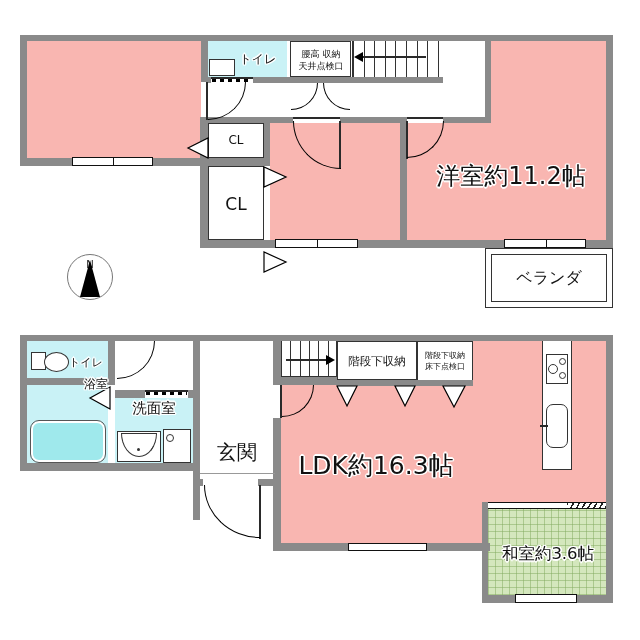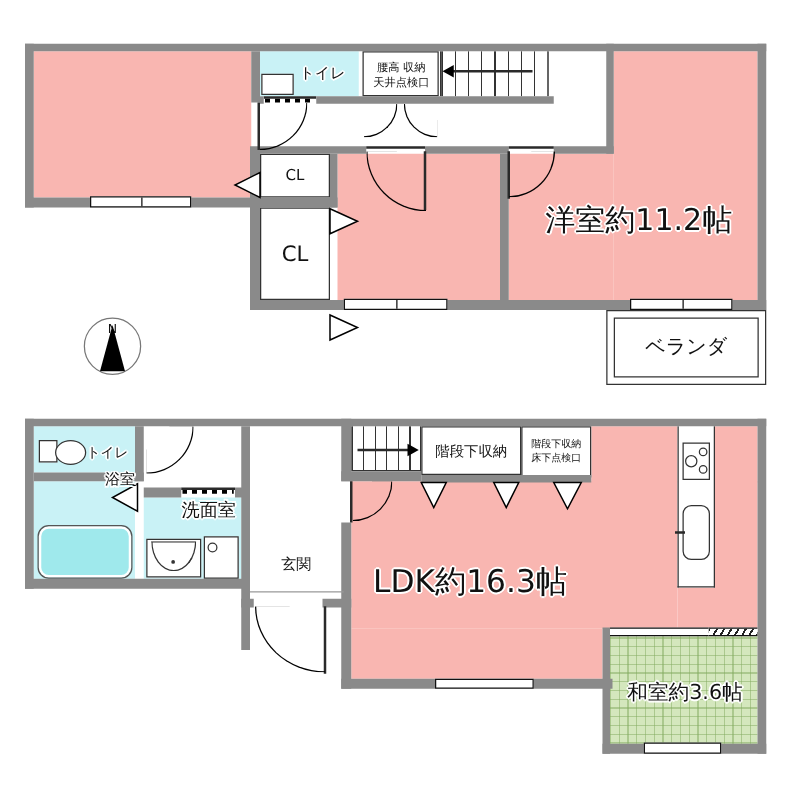--- a/index.html
+++ b/index.html
@@ -184,21 +184,21 @@
   <div class="lbl" style="left:258px;top:59px;font-size:12px;">トイレ</div>
   <div class="lbl" style="left:321px;top:54px;font-size:9px;">腰高 収納</div>
   <div class="lbl" style="left:321px;top:66px;font-size:9px;">天井点検口</div>
   <div class="lbl" style="left:236px;top:140px;font-size:12px;font-weight:normal;">CL</div>
   <div class="lbl" style="left:236px;top:204px;font-size:17px;font-weight:normal;">CL</div>
   <div class="lbl" style="left:511px;top:176px;font-size:24px;">洋室約11.2帖</div>
   <div class="lbl" style="left:549px;top:278px;font-size:16px;">ベランダ</div>
 
   <div class="lbl" style="left:86px;top:362px;font-size:11px;">トイレ</div>
   <div class="lbl" style="left:68px;top:384px;font-size:12px;margin-left:28px;">浴室</div>
-  <div class="lbl" style="left:154px;top:408px;font-size:14.5px;margin-left:13px;">洗面室</div>
-  <div class="lbl" style="left:237px;top:452px;font-size:12px;text-align:center;">玄関</div>
+  <div class="lbl" style="left:154px;top:408px;font-size:14.5px;">洗面室</div>
+  <div class="lbl" style="left:237px;top:452px;font-size:20px;text-align:center;">玄関</div>
   <div class="lbl" style="left:377px;top:361px;font-size:11.5px;">階段下収納</div>
   <div class="lbl" style="left:445px;top:355px;font-size:8px;">階段下収納</div>
   <div class="lbl" style="left:445px;top:366px;font-size:8px;">床下点検口</div>
   <div class="lbl" style="left:376px;top:465px;font-size:25px;text-align:right;">LDK約16.3帖</div>
   <div class="lbl" style="left:548px;top:554px;font-size:16.5px;">和室約3.6帖</div>
 
 </div>
 
 </body></html>

